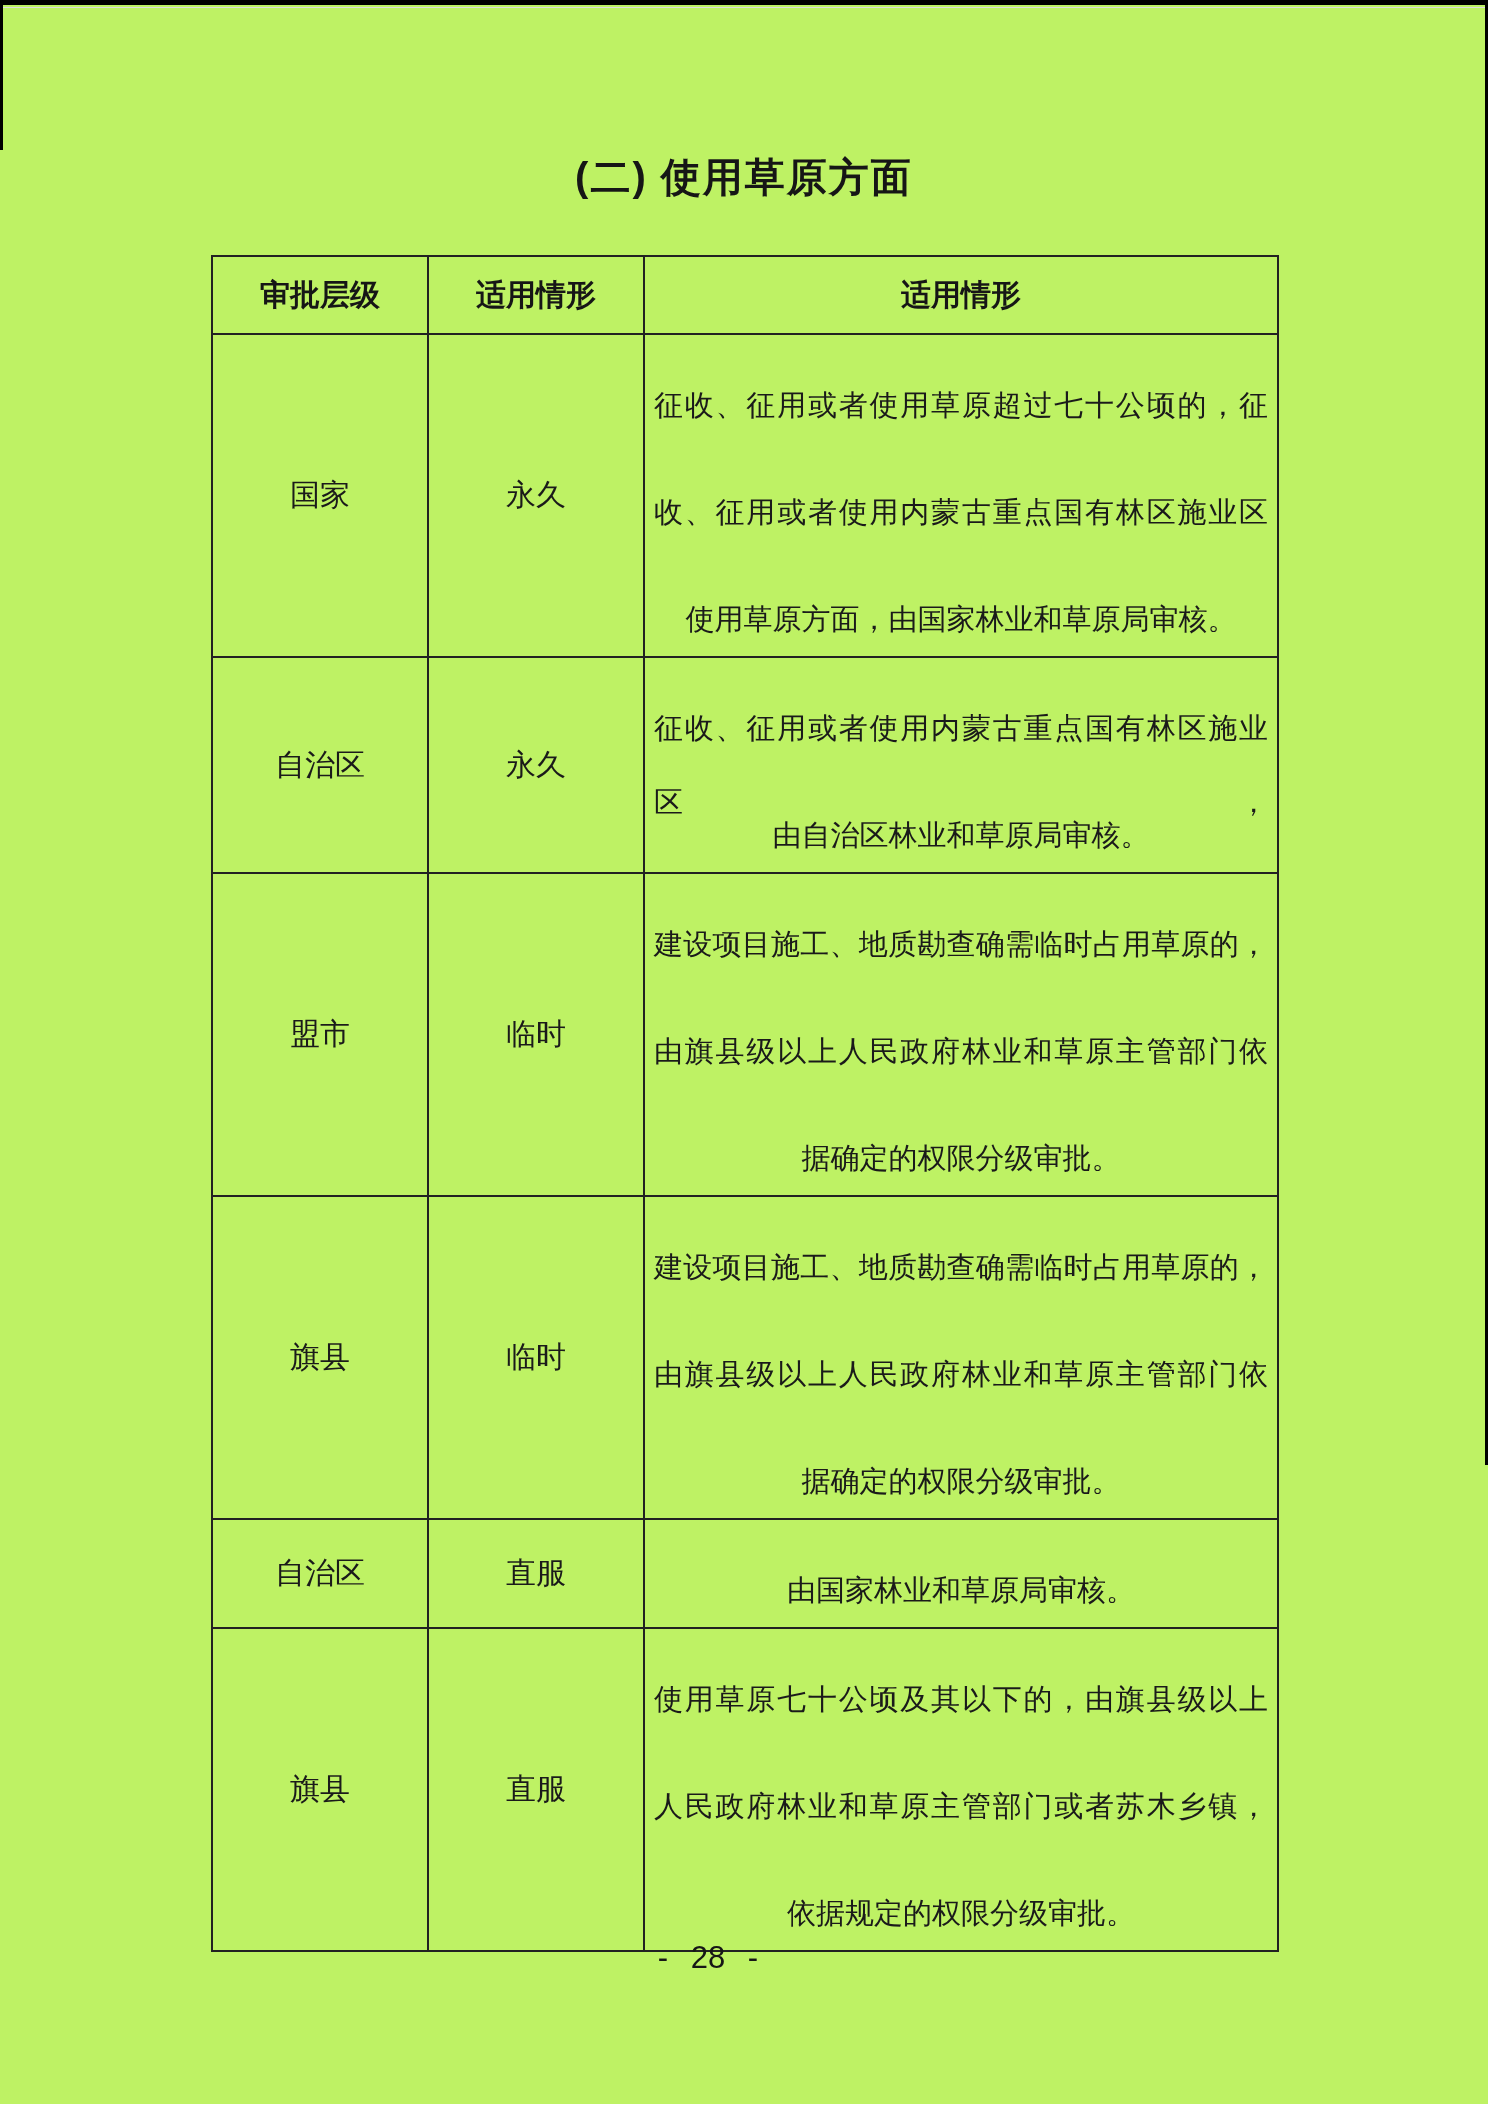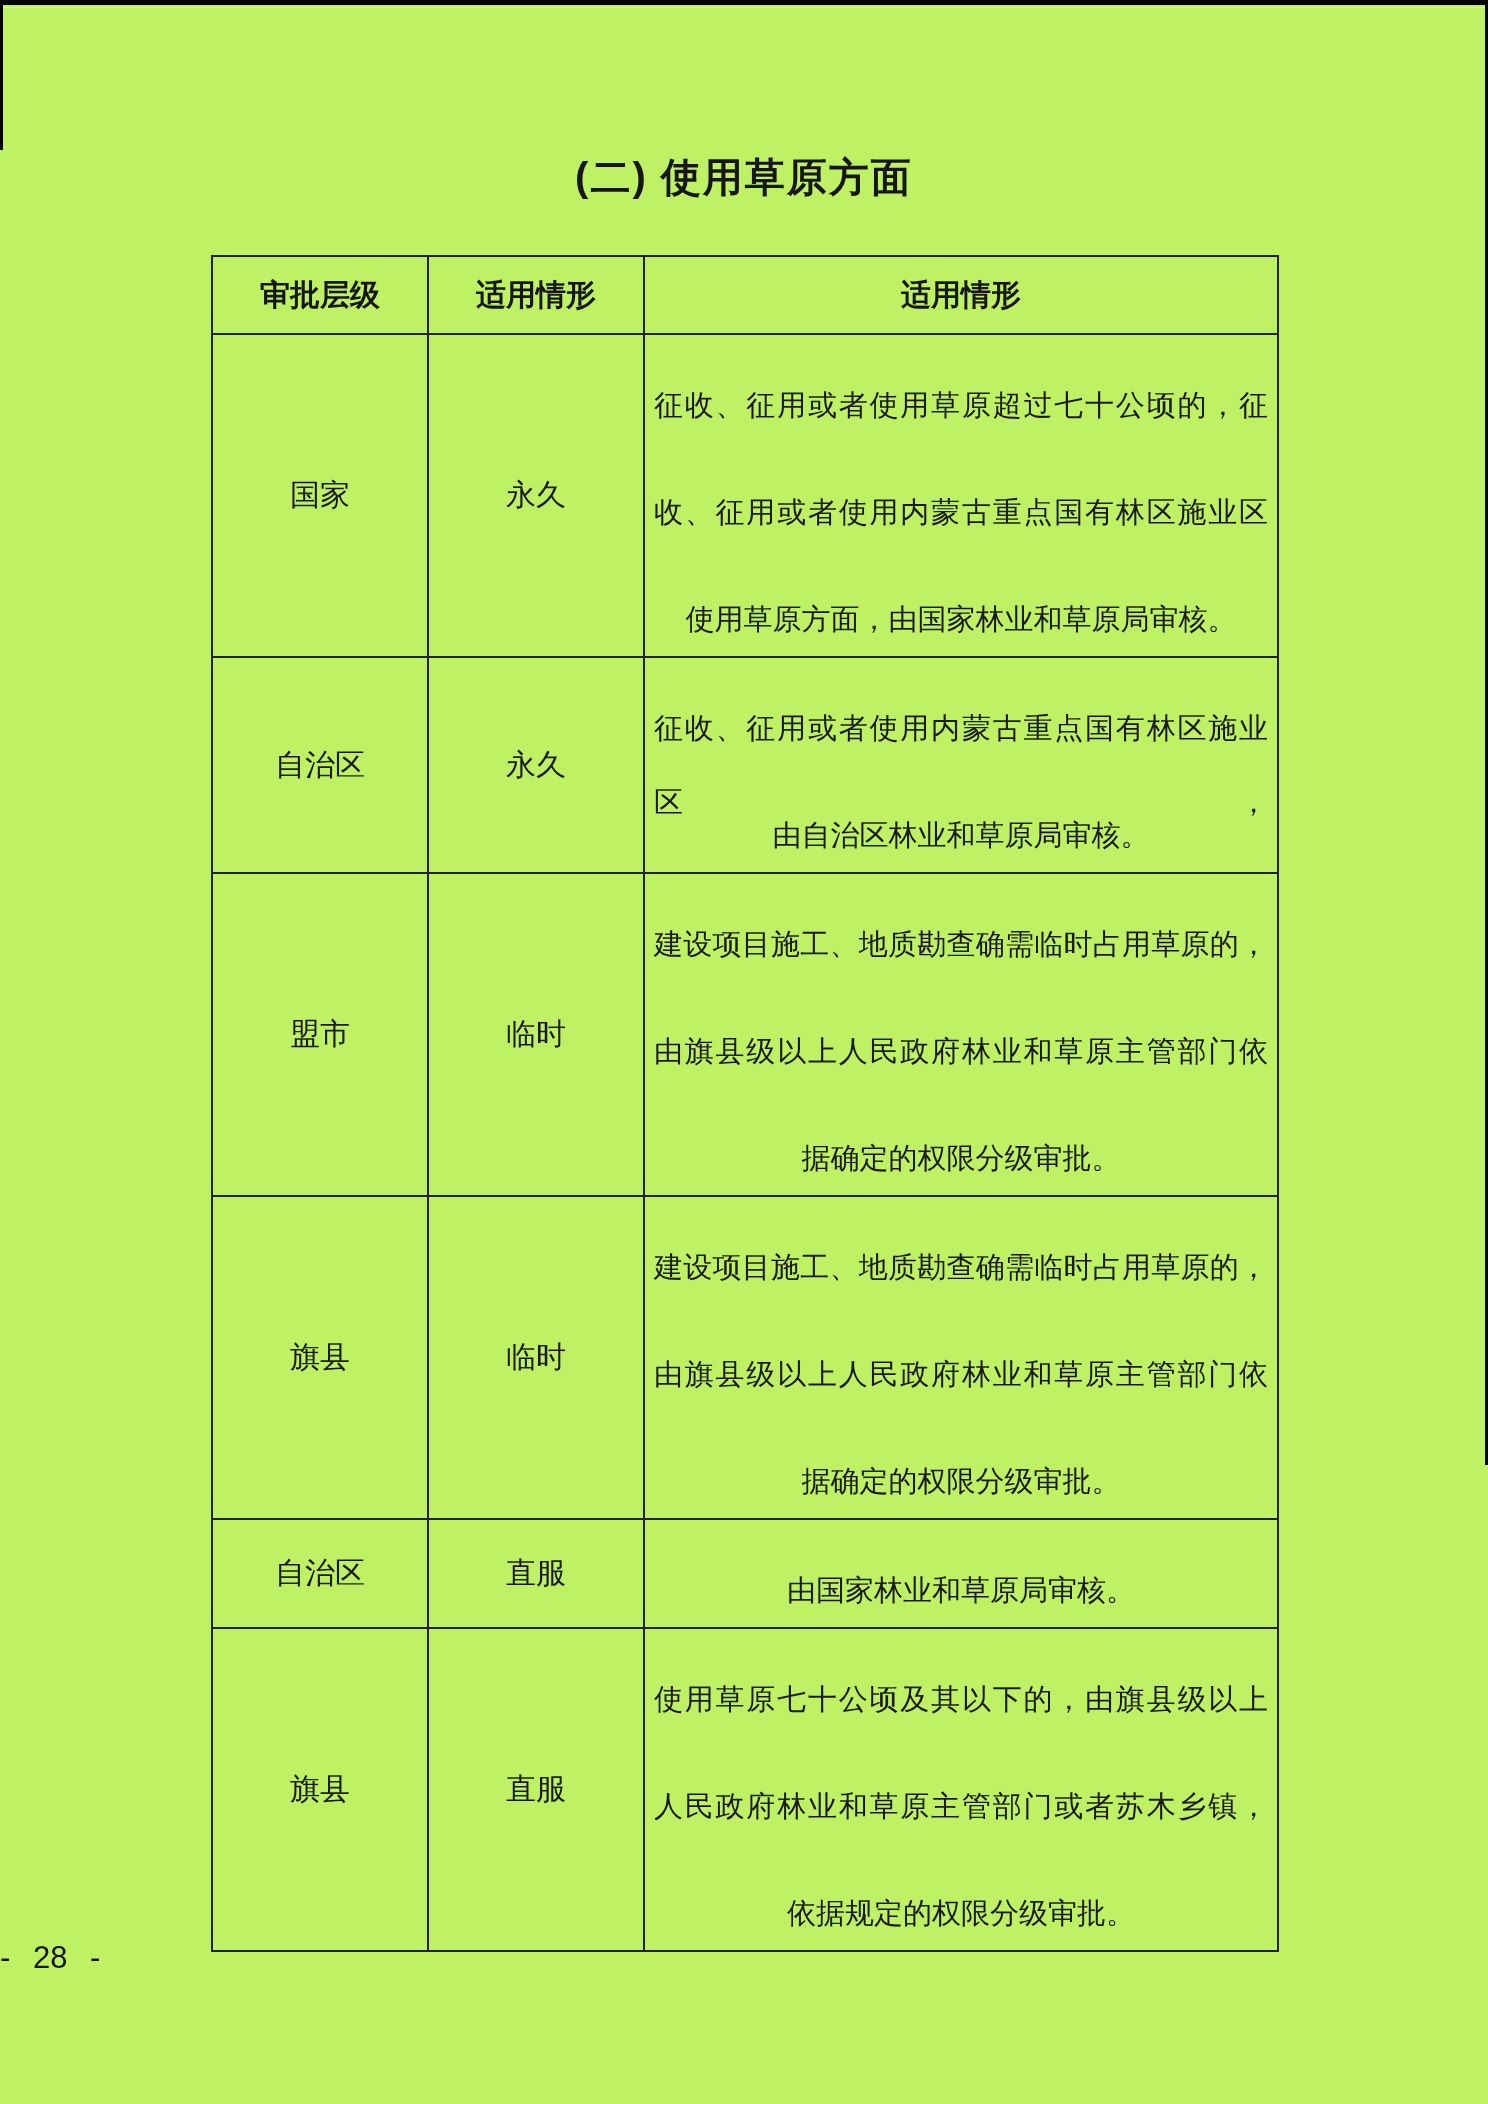--- a/index.html
+++ b/index.html
@@ -79,21 +79,21 @@
   }
   .cell-line:last-child{
     text-align-last:center;
   }
 
   .page-number{
     position:absolute;
     top:1940px;
     left:0;
     width:1416px;
-    text-align:left;
+    text-align:center;
     font-size:31px;
     word-spacing:14px;
     color:#161616;
   }
 </style>
 </head>
 <body>
 
 <div class="page">
 

